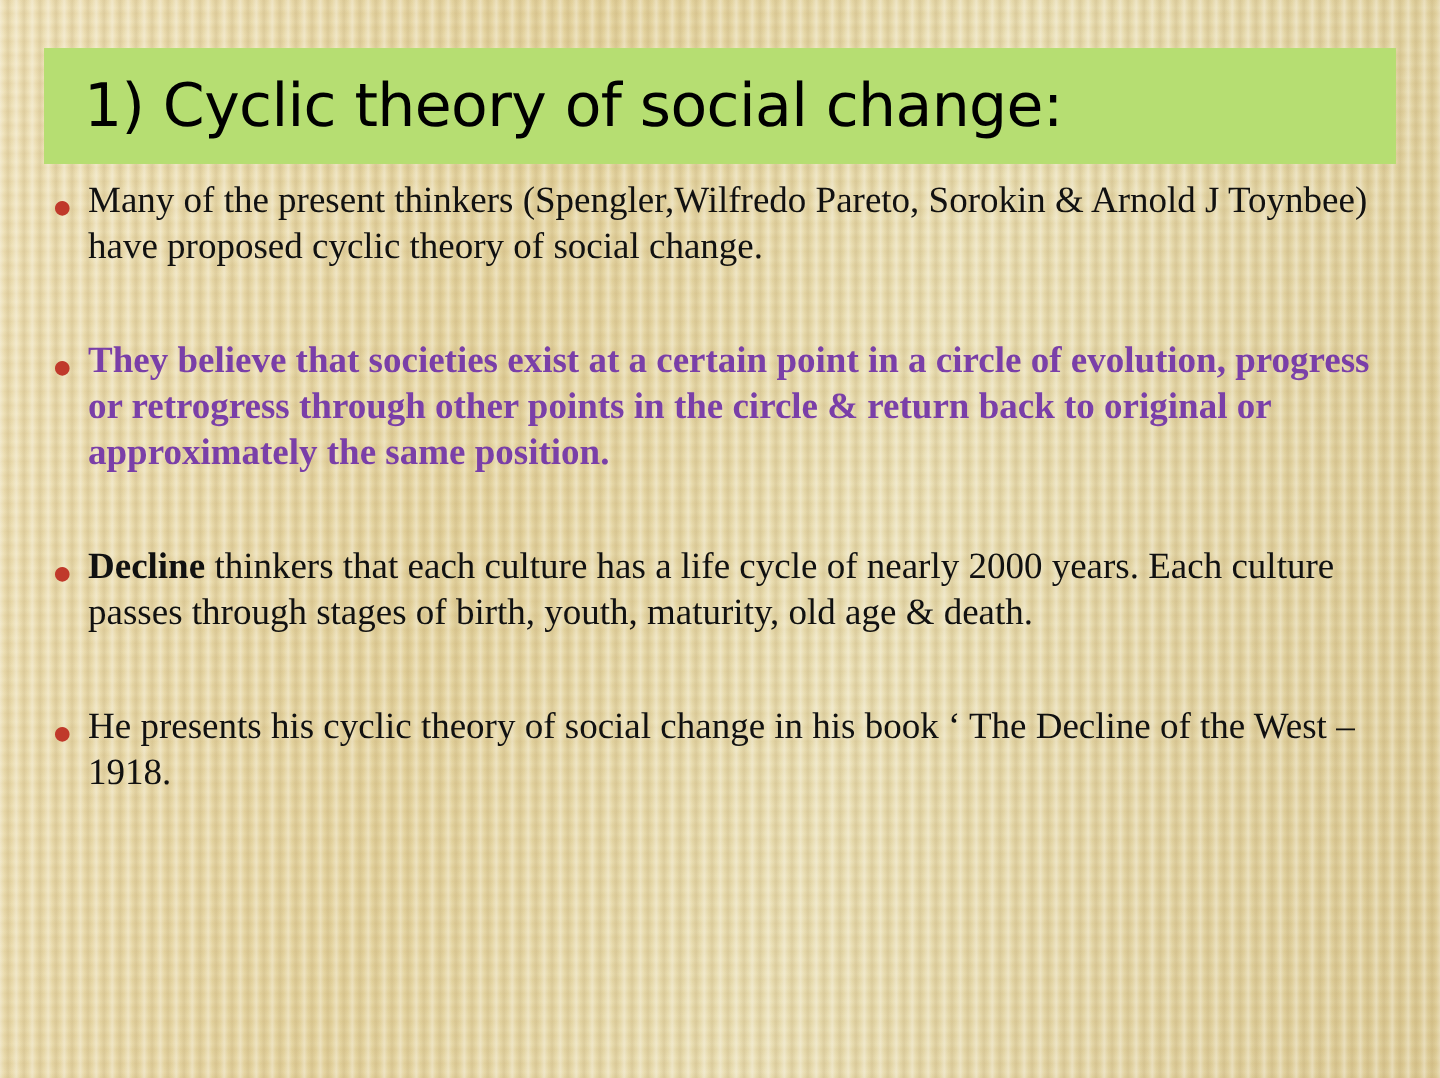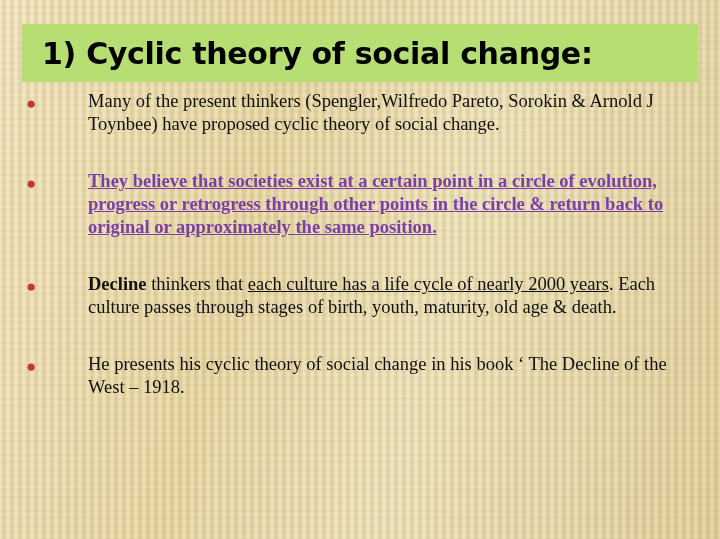--- a/index.html
+++ b/index.html
@@ -37,21 +37,21 @@
     left: 22px;
     top: 24px;
     width: 676px;
     height: 58px;
     background: #b6de72;
     display: flex;
     align-items: center;
   }
   #title-text {
     font-family: "DejaVu Sans", sans-serif;
-    font-weight: bold;
+    font-weight: normal;
     font-size: 30px;
     color: #000000;
     padding-left: 20px;
     letter-spacing: -0.3px;
     white-space: nowrap;
   }
   #body {
     position: absolute;
     left: 26px;
     top: 90px;
@@ -70,29 +70,26 @@
     color: #c0392b;
     text-align: left;
     padding-top: 3px;
   }
   .bullet-text {
     flex: 1 1 auto;
     font-family: "Liberation Serif", serif;
     font-size: 18.5px;
     line-height: 23px;
     color: #111111;
-    margin-left: 44px;
   }
   .b-purple {
     color: #7a3fa8;
     font-weight: bold;
-    text-decoration: underline;
   }
   .u {
-    text-decoration: underline;
   }
   .bold {
     font-weight: bold;
   }
   .gap-lg { margin-bottom: 30px; }
   .gap-xl { margin-bottom: 34px; }
 </style>
 </head>
 <body>
 

